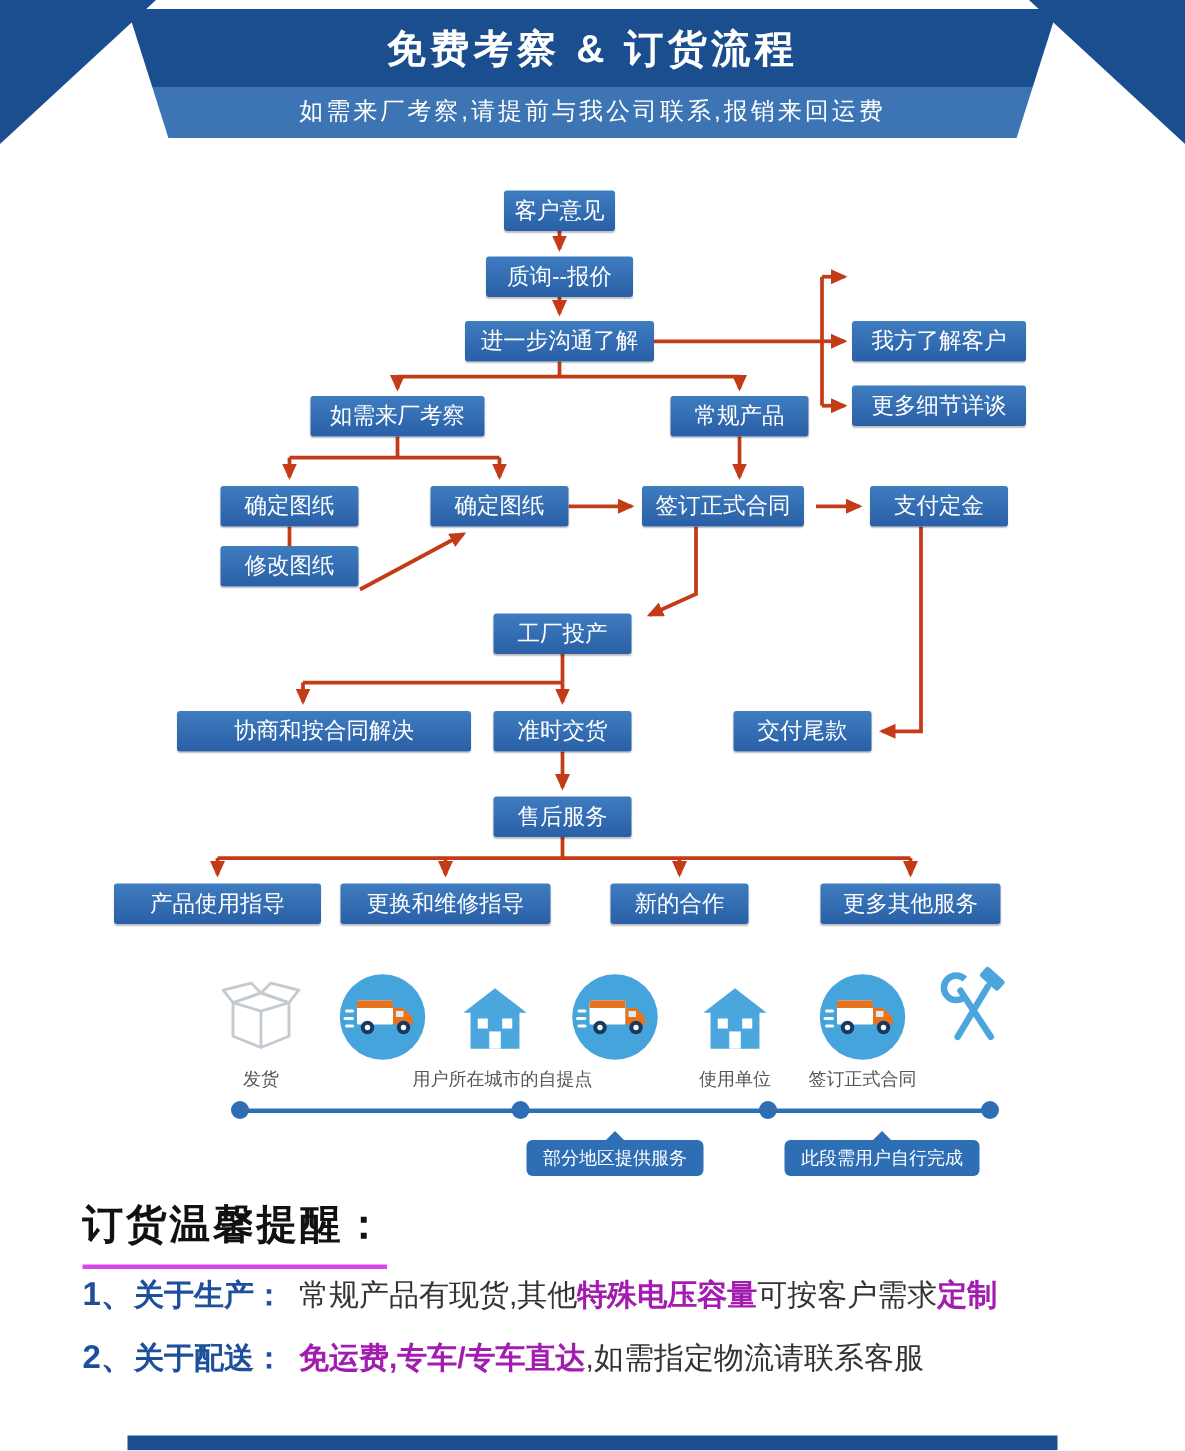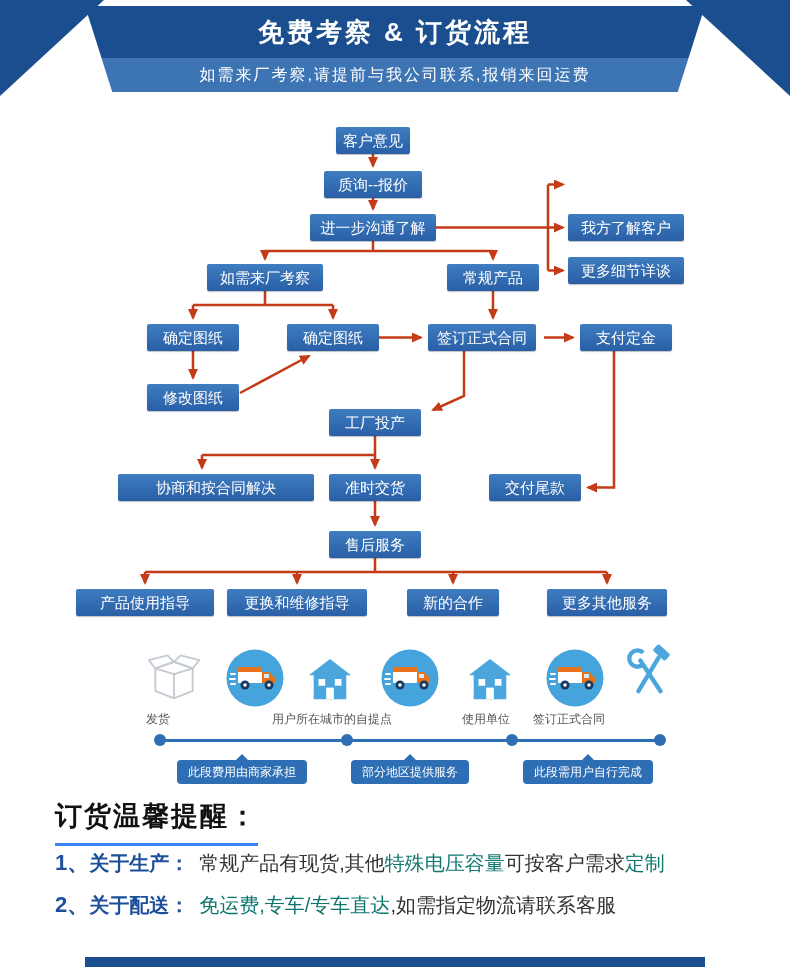--- a/index.html
+++ b/index.html
@@ -20,38 +20,38 @@
                      font-size:16px; text-align:center; letter-spacing:2px; }
 
   
   .arrows { position:absolute; left:0; top:0; pointer-events:none; }
   .node { position:absolute; height:27px; line-height:27px; text-align:center;
           color:#fff; font-size:15px; border-radius:2px;
           background:linear-gradient(180deg,#3f7cc0,#295fa6); box-shadow:0 1px 1px rgba(0,0,0,.25); }
 
   
   .icon { position:absolute; }
-  .icon-label { position:absolute; font-size:12px; color:#555; text-align:left; line-height:14px; }
+  .icon-label { position:absolute; font-size:12px; color:#555; text-align:center; line-height:14px; }
 
   
   .tl-line { position:absolute; left:160px; top:739px; width:500px; height:3px; background:#2e6eb5; }
   .tl-dot  { position:absolute; top:734px; width:12px; height:12px; border-radius:50%; background:#2e6eb5; }
   .tl-label { position:absolute; top:760px; height:24px; line-height:24px; background:#2e6eb5;
               color:#fff; font-size:12px; text-align:center; border-radius:4px; }
   .tl-label::before { content:""; position:absolute; top:-6px; left:50%; margin-left:-6px;
               border-left:6px solid transparent; border-right:6px solid transparent;
               border-bottom:6px solid #2e6eb5; }
 
   
   .reminder-heading { position:absolute; left:55px; top:798px; font-size:27px; font-weight:bold;
-              color:#111; letter-spacing:2px; padding-bottom:9px; border-bottom:3px solid #3b82f6; }
+              color:#111; letter-spacing:2px; padding-bottom:9px; border-bottom:3px solid #d946ef; }
   .note { position:absolute; left:55px; font-size:20px; color:#333; white-space:nowrap; }
   .note .blue { color:#1d4f9a; font-weight:bold; }
   .note .num  { font-size:22px; }
-  .note .red  { color:#0f766e; }
+  .note .red  { color:#a21caf;font-weight:bold; }
   .note .gap  { display:inline-block; width:10px; }
 
   .bottom-bar { position:absolute; left:85px; top:957px; width:620px; height:10px; background:#1b4e8e; }
 </style>
 </head>
 <body>
 
 <div class="page">
 
   <div class="corner corner-left"></div>
@@ -104,21 +104,21 @@
   <div class="node" style="left:324px;top:171px;width:98px">质询--报价</div>
   <div class="node" style="left:310px;top:214px;width:126px">进一步沟通了解</div>
   <div class="node" style="left:568px;top:257px;width:116px">更多细节详谈</div>
   <div class="node" style="left:568px;top:214px;width:116px">我方了解客户</div>
   <div class="node" style="left:207px;top:264px;width:116px">如需来厂考察</div>
   <div class="node" style="left:447px;top:264px;width:92px">常规产品</div>
   <div class="node" style="left:147px;top:324px;width:92px">确定图纸</div>
   <div class="node" style="left:287px;top:324px;width:92px">确定图纸</div>
   <div class="node" style="left:428px;top:324px;width:108px">签订正式合同</div>
   <div class="node" style="left:580px;top:324px;width:92px">支付定金</div>
-  <div class="node" style="left:147px;top:384px;width:92px">修改图纸</div>
+  <div class="node" style="left:147px;top:364px;width:92px">修改图纸</div>
   <div class="node" style="left:329px;top:409px;width:92px">工厂投产</div>
   <div class="node" style="left:118px;top:474px;width:196px">协商和按合同解决</div>
   <div class="node" style="left:329px;top:474px;width:92px">准时交货</div>
   <div class="node" style="left:489px;top:474px;width:92px">交付尾款</div>
   <div class="node" style="left:329px;top:531px;width:92px">售后服务</div>
   <div class="node" style="left:76px;top:589px;width:138px">产品使用指导</div>
   <div class="node" style="left:227px;top:589px;width:140px">更换和维修指导</div>
   <div class="node" style="left:407px;top:589px;width:92px">新的合作</div>
   <div class="node" style="left:547px;top:589px;width:120px">更多其他服务</div>
 
@@ -194,21 +194,20 @@
     <path d="M17,17 L38,49" stroke="#4aa6dd" stroke-width="4.5" stroke-linecap="round" fill="none"></path>
     <rect x="31" y="4" width="17" height="9" rx="2" fill="#4aa6dd" transform="rotate(42 39 8)"></rect>
     <path d="M36,14 L15,49" stroke="#4aa6dd" stroke-width="4.5" stroke-linecap="round" fill="none"></path>
   </svg>
 
   <div class="tl-line"></div>
   <div class="tl-dot" style="left:154px"></div>
   <div class="tl-dot" style="left:341px"></div>
   <div class="tl-dot" style="left:506px"></div>
   <div class="tl-dot" style="left:654px"></div>
-  <div class="tl-label" style="left:177px;width:130px">此段费用由商家承担</div>
   <div class="tl-label" style="left:351px;width:118px">部分地区提供服务</div>
   <div class="tl-label" style="left:523px;width:130px">此段需用户自行完成</div>
 
   <div class="reminder-heading">订货温馨提醒：</div>
 
   <div class="note" style="top:848px">
     <span class="blue num">1、</span><span class="blue">关于生产：</span><span class="gap"></span><span>常规产品有现货,其他</span><span class="red">特殊电压容量</span><span>可按客户需求</span><span class="red">定制</span>
   </div>
 
   <div class="note" style="top:890px">

